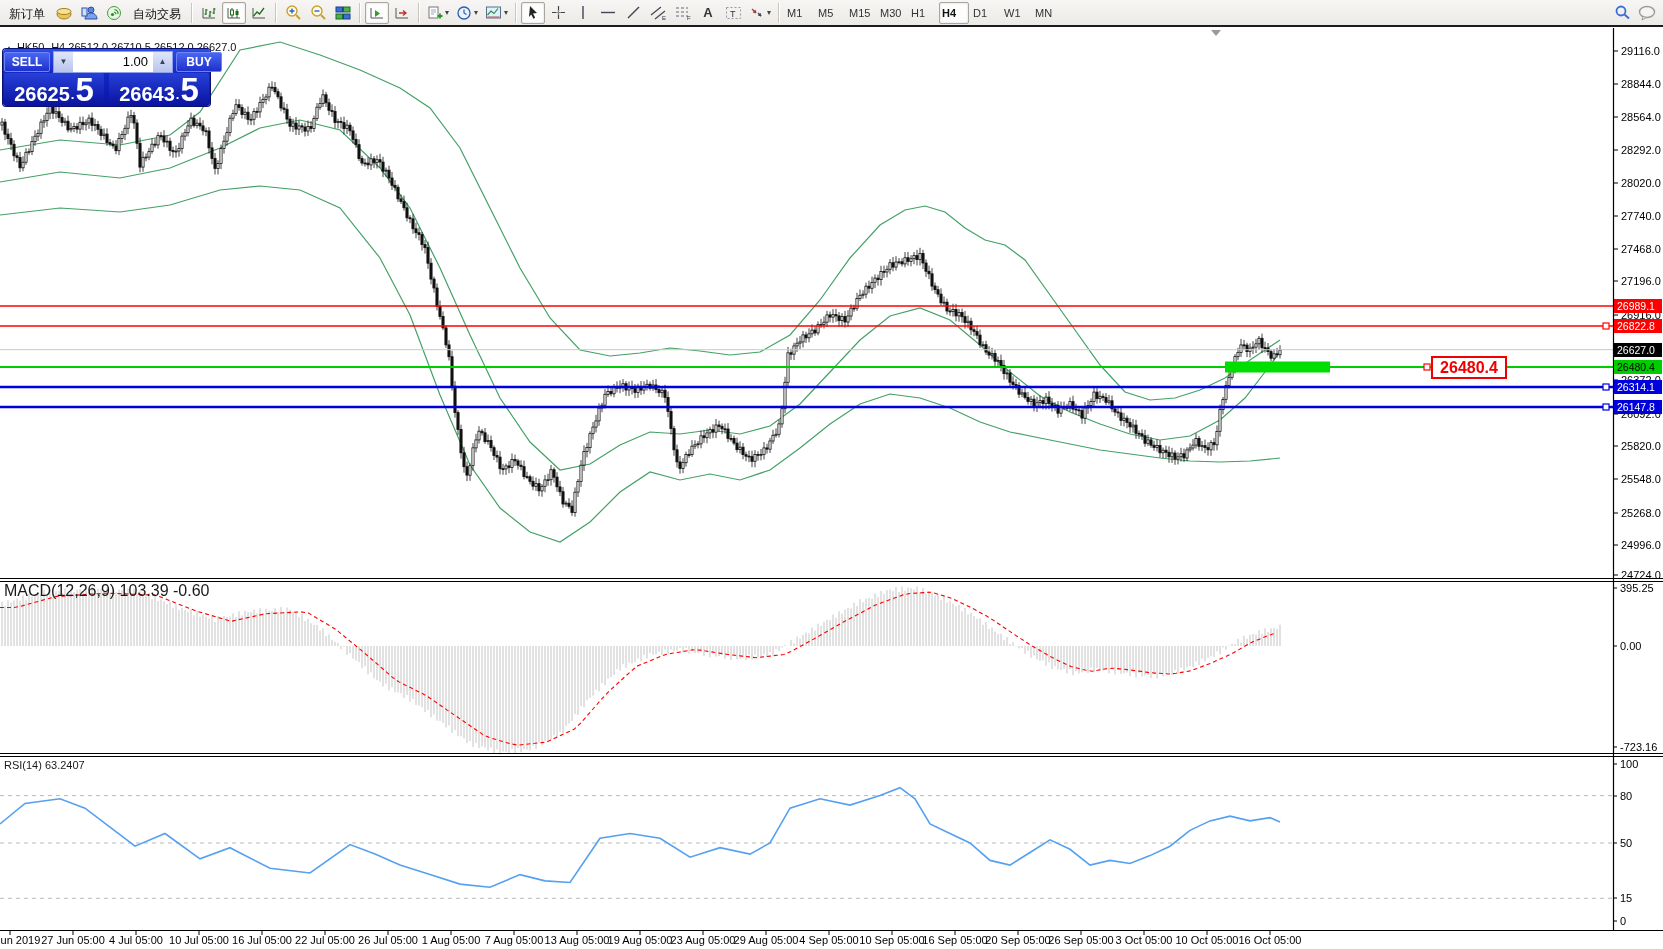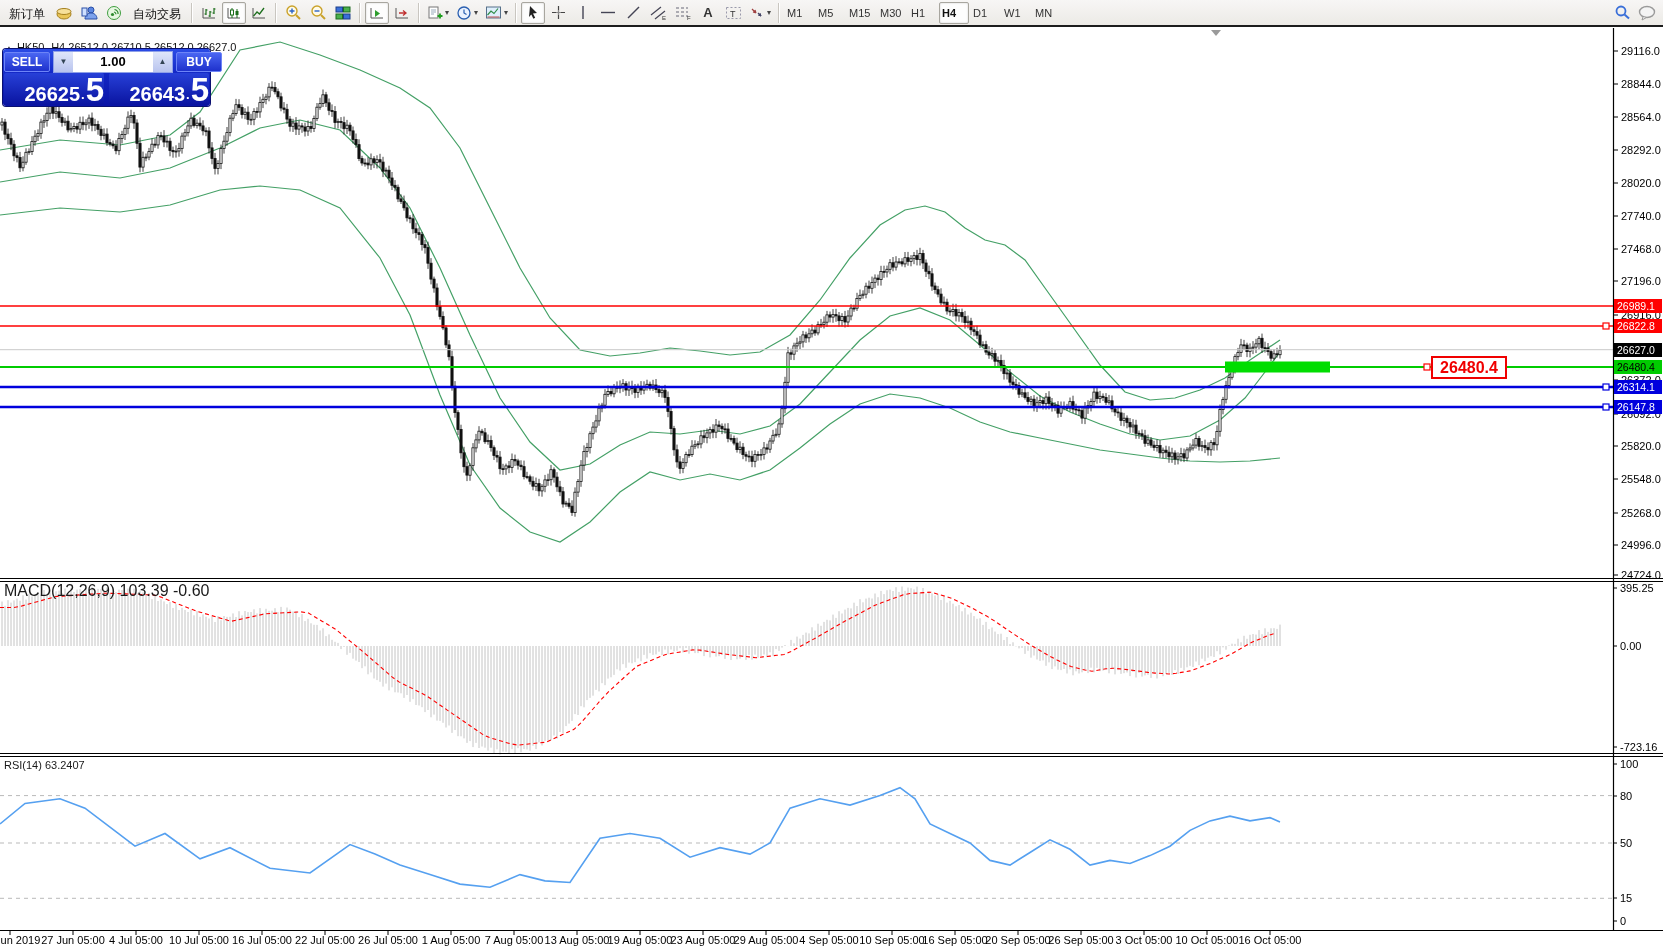--- a/index.html
+++ b/index.html
@@ -30,24 +30,24 @@
     text-shadow:2px 2px 0 #0d7a14;letter-spacing:2px;z-index:6;}
   
   #trade-panel{position:absolute;left:3px;top:49px;width:207px;height:57px;z-index:7;
     background:linear-gradient(#2b4ce6 0%,#1226c4 45%,#0a14a6 100%);border-radius:3px;box-shadow:0 0 0 1px #0a1070;}
   .tp-row1{display:flex;align-items:center;height:23px;padding:1px 1px 0 1px;gap:1px;}
   .btn-trade{flex:0 0 46px;height:20px;background:linear-gradient(#4a66f2,#1e31cc);border:1px solid #6d84f7;
     border-radius:2px;color:#fff;font-size:12px;font-weight:bold;display:flex;align-items:center;justify-content:center;cursor:pointer;
     font-family:inherit;text-underline-offset:3px;text-decoration-thickness:1px;}
   .vol-wrap{flex:1;display:flex;align-items:stretch;height:20px;margin:0 2px;border:1px solid #8ea0e8;background:#fff;}
   .vol-btn{width:19px;background:linear-gradient(#dfe6fa,#b9c4ee);border:none;color:#345;font-size:8px;cursor:pointer;padding:0;}
-  #vol-input{width:70px;flex:1;border:none;outline:none;text-align:center;font-size:13px;font-weight:bold;padding:0 5px;color:#000;
+  #vol-input{width:70px;flex:1;border:none;outline:none;text-align:right;font-size:13px;font-weight:normal;padding:0 5px;color:#000;
     font-family:inherit;}
   .tp-row2{display:flex;height:32px;gap:5px;padding:0 1px;}
-  .price-block{flex:1;display:flex;align-items:flex-end;justify-content:flex-end;color:#fff;
+  .price-block{flex:1;display:flex;align-items:flex-end;justify-content:center;color:#fff;
     background:linear-gradient(#2740d8,#0a14a0);border-radius:2px;padding-bottom:1px;}
   .p-main{font-size:20px;font-weight:bold;line-height:1;}
   .p-dot{font-size:13px;font-weight:bold;line-height:1.4;margin:0 1px;}
   .p-big{font-size:33px;font-weight:bold;line-height:0.85;}
   svg.icon{display:block;}
 </style>
 </head>
 <body>
 
 <div id="app">

